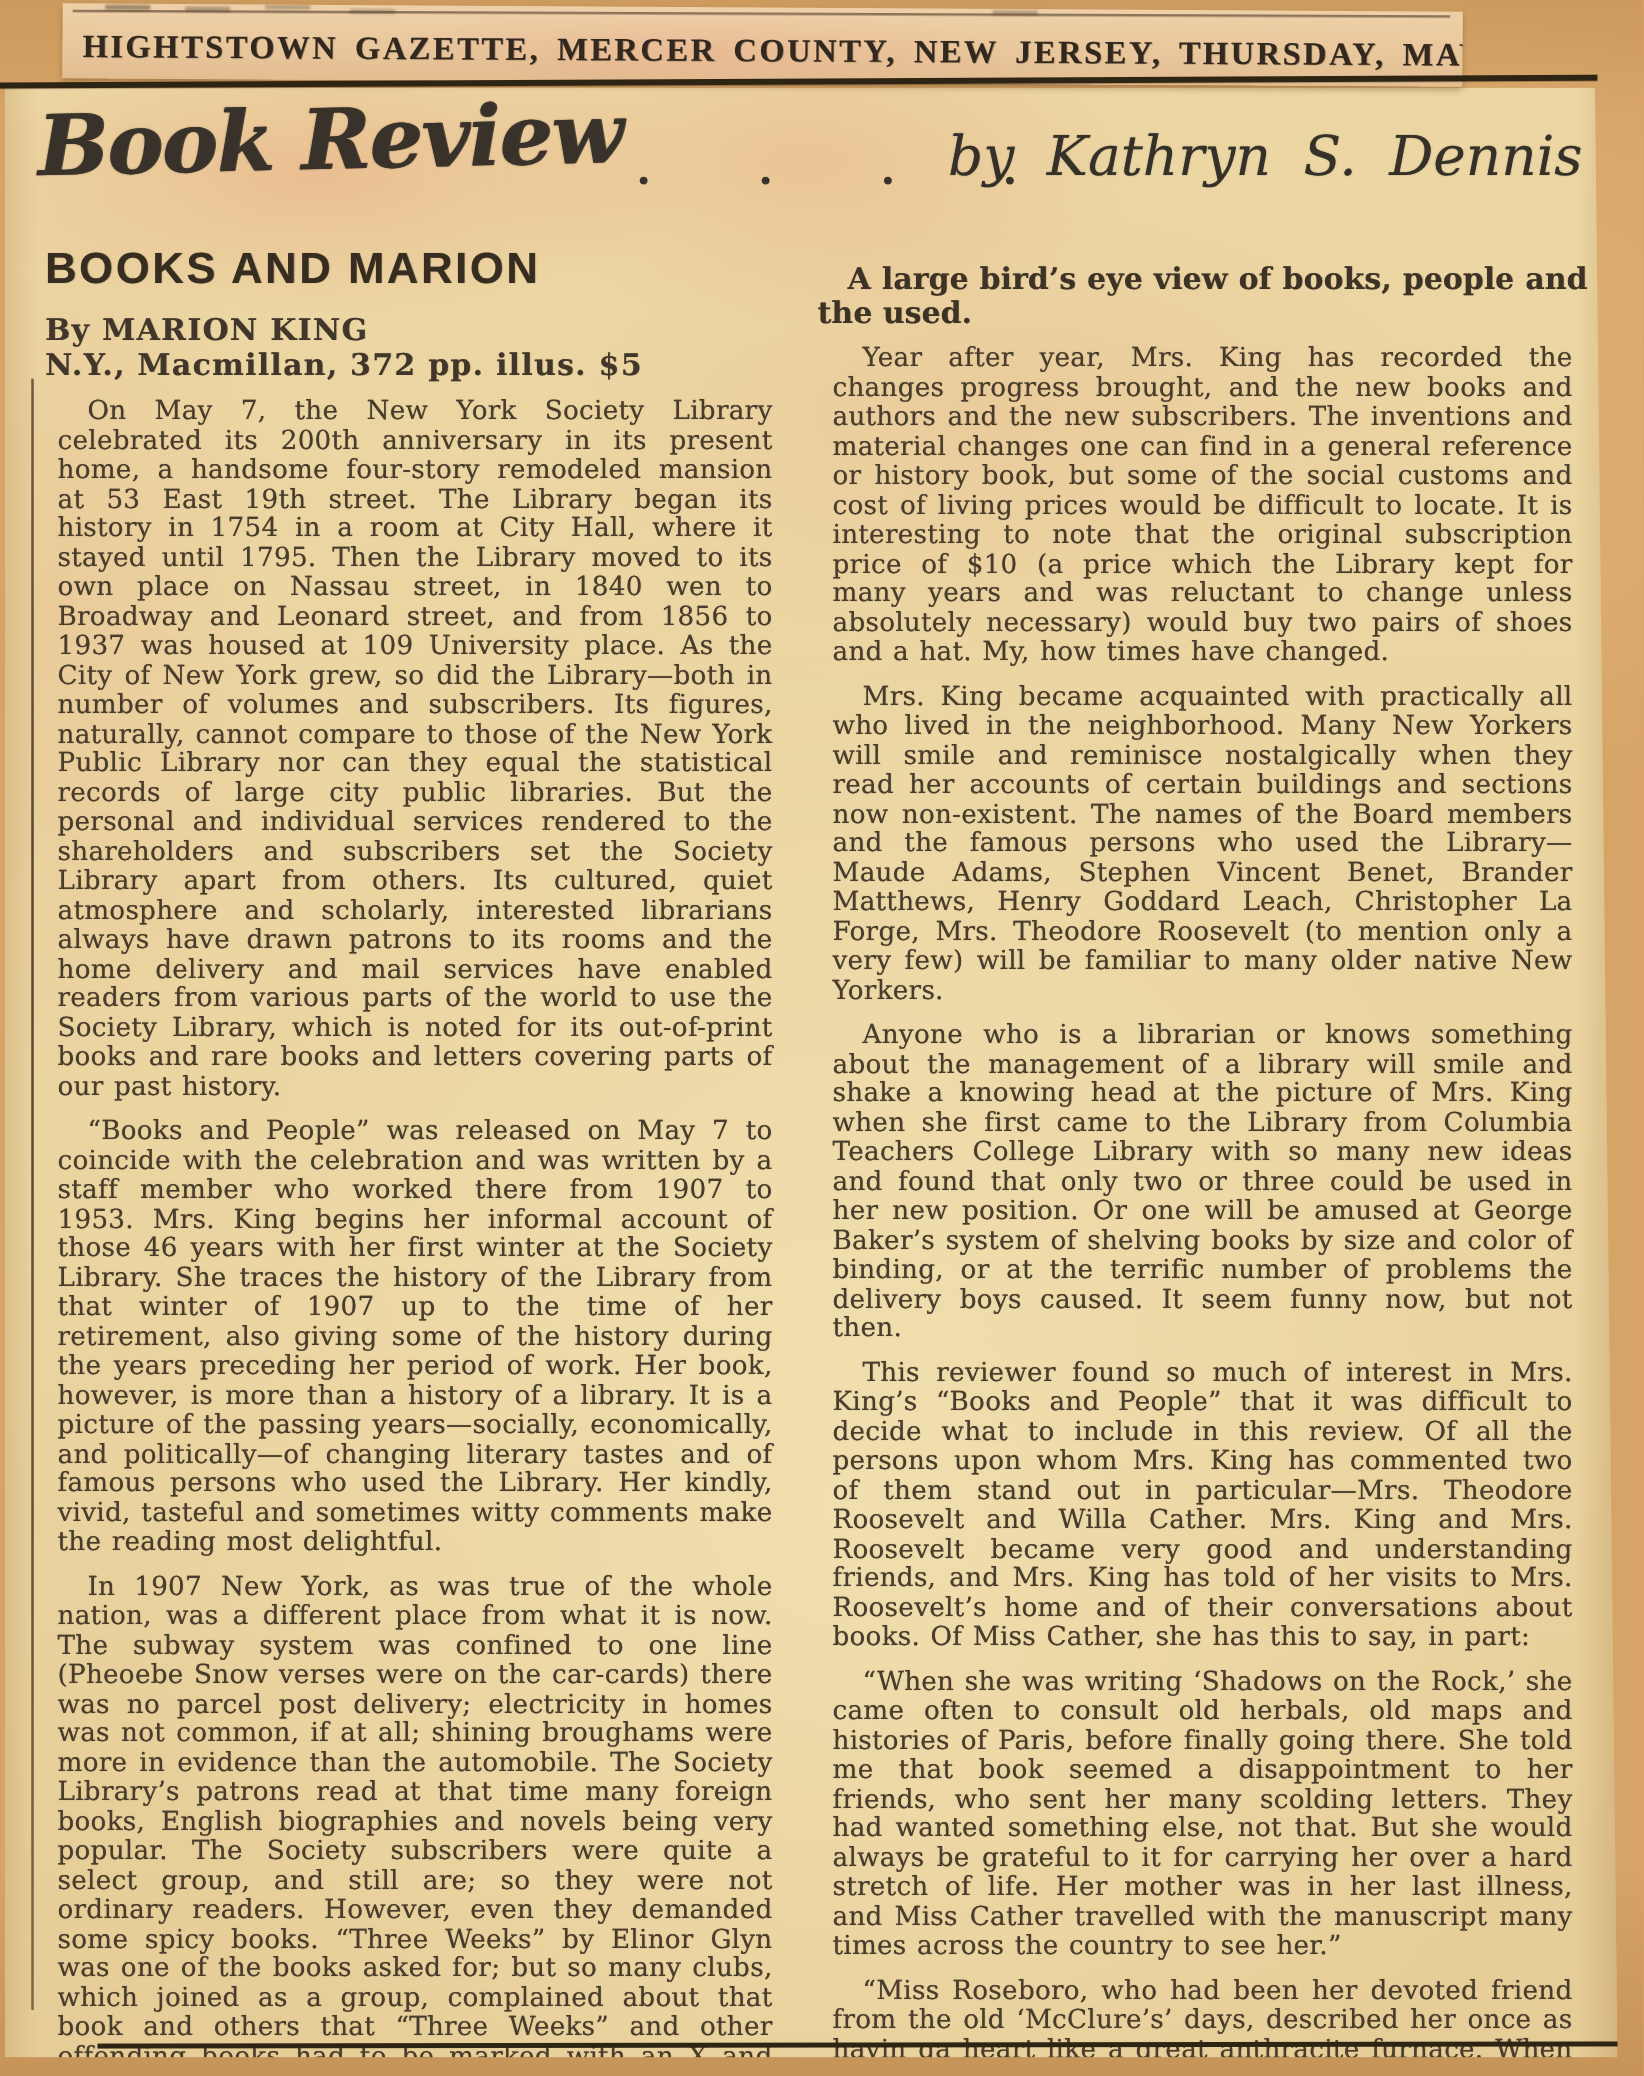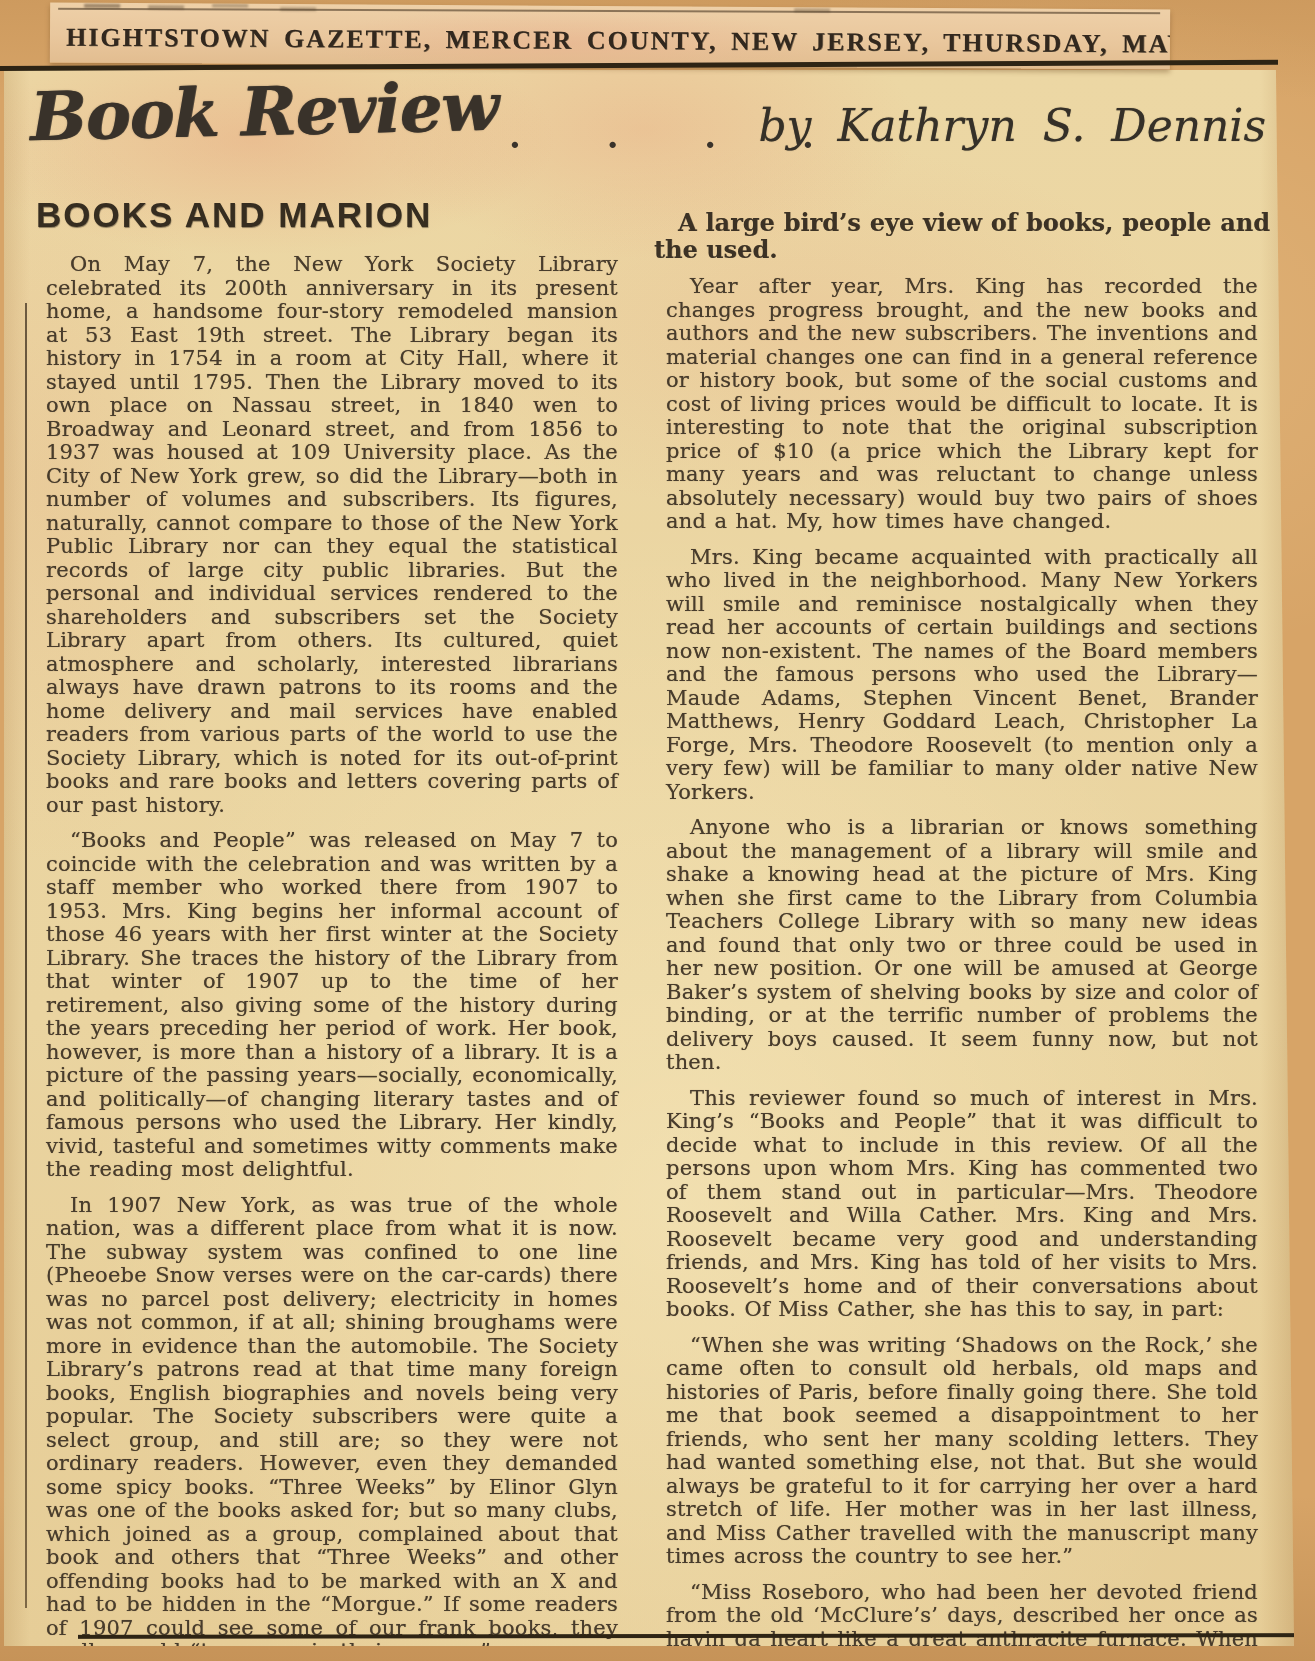--- a/index.html
+++ b/index.html
@@ -151,20 +151,22 @@
   <div class="review-header">
     <h1 class="review-title">Book Review</h1>
     <span class="dot-leaders">. . . .</span>
     <h2 class="review-byline">by Kathryn S. Dennis</h2>
   </div>
 
   <div class="columns">
 
     <div class="col col-left">
       <h2 class="book-heading">BOOKS AND MARION</h2>
+      <p class="meta">By MARION KING</p>
+      <p class="meta">N.Y., Macmillan, 372 pp. illus.  $5</p>
       <p class="body-par">On May 7, the New York Society Library celebrated its 200th anniversary in its present home, a handsome four-story remodeled mansion at 53 East 19th street. The Library began its history in 1754 in a room at City Hall, where it stayed until 1795. Then the Library moved to its own place on Nassau street, in 1840 wen to Broadway and Leonard street, and from 1856 to 1937 was housed at 109 University place. As the City of New York grew, so did the Library—both in number of volumes and subscribers. Its figures, naturally, cannot compare to those of the New York Public Library nor can they equal the statistical records of large city public libraries. But the personal and individual services rendered to the shareholders and subscribers set the Society Library apart from others. Its cultured, quiet atmosphere and scholarly, interested librarians always have drawn patrons to its rooms and the home delivery and mail services have enabled readers from various parts of the world to use the Society Library, which is noted for its out-of-print books and rare books and letters covering parts of our past history.</p>
       <p class="body-par">“Books and People” was released on May 7 to coincide with the celebration and was written by a staff member who worked there from 1907 to 1953. Mrs. King begins her informal account of those 46 years with her first winter at the Society Library. She traces the history of the Library from that winter of 1907 up to the time of her retirement, also giving some of the history during the years preceding her period of work. Her book, however, is more than a history of a library. It is a picture of the passing years—socially, economically, and politically—of changing literary tastes and of famous persons who used the Library. Her kindly, vivid, tasteful and sometimes witty comments make the reading most delightful.</p>
       <p class="body-par">In 1907 New York, as was true of the whole nation, was a different place from what it is now. The subway system was confined to one line (Pheoebe Snow verses were on the car-cards) there was no parcel post delivery; electricity in homes was not common, if at all; shining broughams were more in evidence than the automobile. The Society Library’s patrons read at that time many foreign books, English biographies and novels being very popular. The Society subscribers were quite a select group, and still are; so they were not ordinary readers. However, even they demanded some spicy books. “Three Weeks” by Elinor Glyn was one of the books asked for; but so many clubs, which joined as a group, complained about that book and others that “Three Weeks” and other offending books had to be marked with an X and had to be hidden in the “Morgue.” If some readers of 1907 could see some of our frank books, they really would “turn over in their graves.”</p>
     </div>
 
     <div class="col col-right">
       <p class="intro">A large bird’s eye view of books, people and the used.</p>
       <p class="body-par">Year after year, Mrs. King has recorded the changes progress brought, and the new books and authors and the new subscribers. The inventions and material changes one can find in a general reference or history book, but some of the social customs and cost of living prices would be difficult to locate. It is interesting to note that the original subscription price of $10 (a price which the Library kept for many years and was reluctant to change unless absolutely necessary) would buy two pairs of shoes and a hat. My, how times have changed.</p>
       <p class="body-par">Mrs. King became acquainted with practically all who lived in the neighborhood. Many New Yorkers will smile and reminisce nostalgically when they read her accounts of certain buildings and sections now non-existent. The names of the Board members and the famous persons who used the Library—Maude Adams, Stephen Vincent Benet, Brander Matthews, Henry Goddard Leach, Christopher La Forge, Mrs. Theodore Roosevelt (to mention only a very few) will be familiar to many older native New Yorkers.</p>
       <p class="body-par">Anyone who is a librarian or knows something about the management of a library will smile and shake a knowing head at the picture of Mrs. King when she first came to the Library from Columbia Teachers College Library with so many new ideas and found that only two or three could be used in her new position. Or one will be amused at George Baker’s system of shelving books by size and color of binding, or at the terrific number of problems the delivery boys caused. It seem funny now, but not then.</p>

